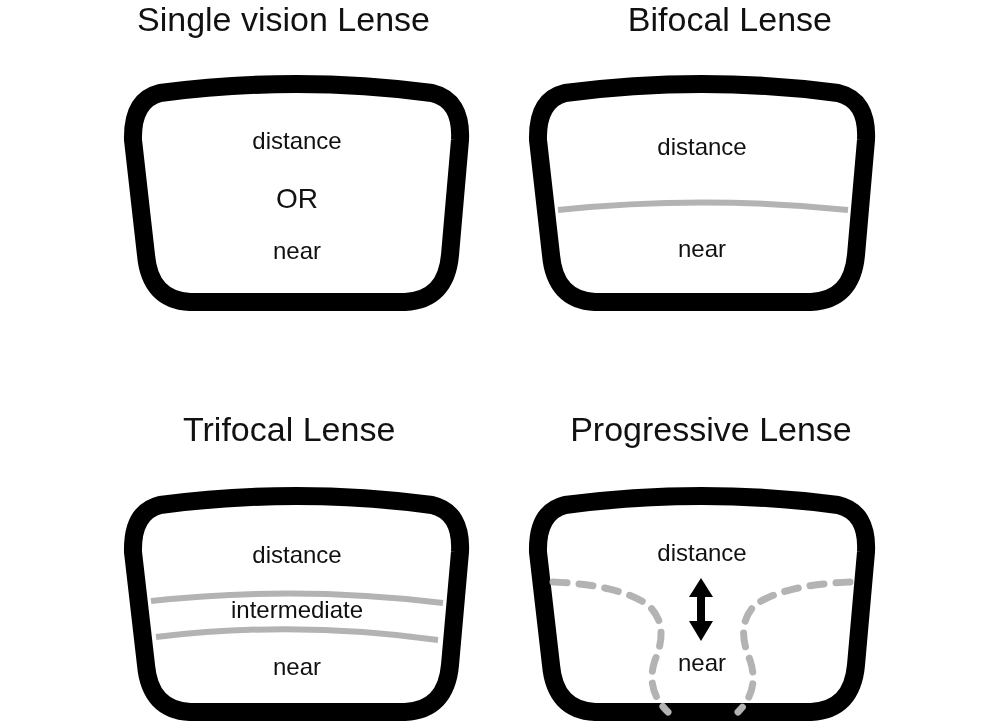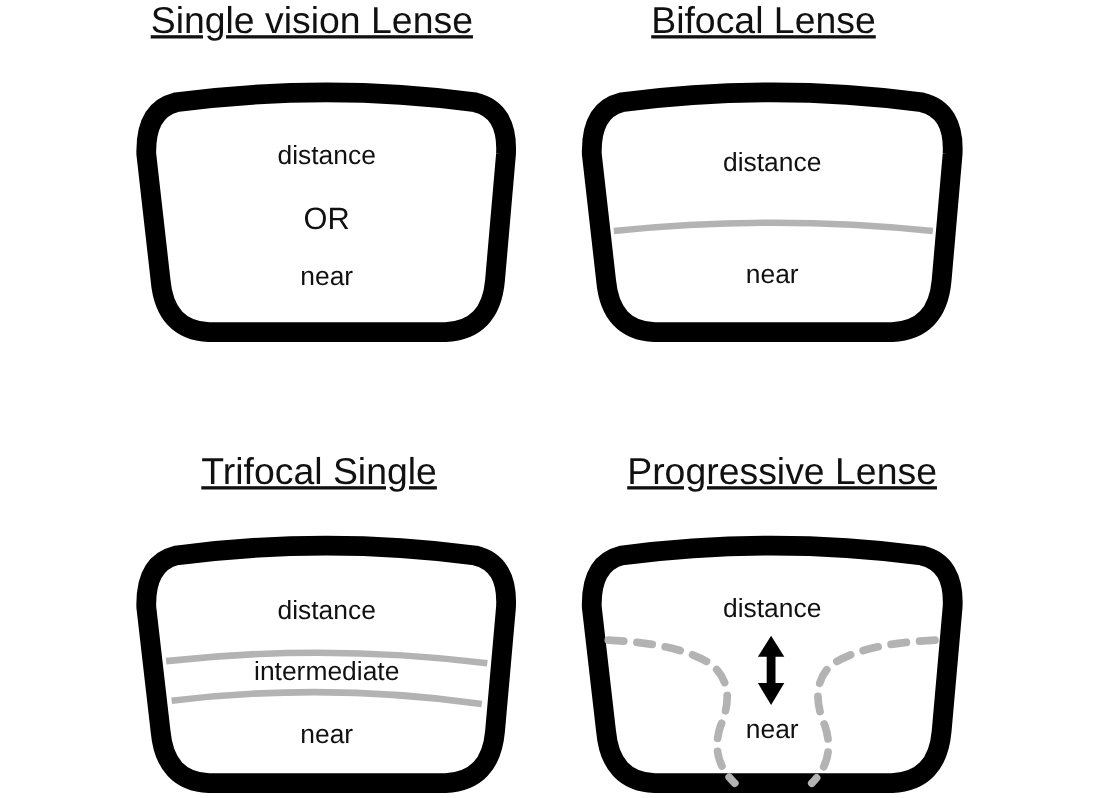--- a/index.html
+++ b/index.html
@@ -1,27 +1,27 @@
 <!DOCTYPE html>
 <html><head>
 <meta charset="utf-8">
 <style>
   html, body { margin:0; padding:0; background:#ffffff; }
   body { width:1000px; height:725px; position:relative; overflow:hidden; font-family:"Liberation Sans", sans-serif; color:#111; }
-  .title { position:absolute; font-size:34px; text-align:center; white-space:nowrap;text-decoration:underline; }
+  .title { position:absolute; font-size:34px; text-align:center; white-space:nowrap; }
   svg { position:absolute; left:0; top:0; }
   .lbl { font-family:"Liberation Sans", sans-serif; font-size:24px; fill:#111; }
   .or { font-size:28px; }
 </style>
 </head>
 <body>
 
 <div class="title" style="left:137px; top:0px; width:320px; text-align:left;">Single vision Lense</div>
-<div class="title" style="left:592px; top:0px; width:240px; text-align:left;">Bifocal Lense</div>
-<div class="title" style="left:183px; top:410px; width:240px; text-align:left;">Trifocal Single</div>
+<div class="title" style="left:592px; top:0px; width:240px; text-align:right;">Bifocal Lense</div>
+<div class="title" style="left:183px; top:410px; width:240px; text-align:left;">Trifocal Lense</div>
 <div class="title" style="left:551px; top:410px; width:320px; text-align:center;">Progressive Lense</div>
 
 <svg width="1000" height="725" viewBox="0 0 1000 725">
 
   <g>
     <path d="M160,93 Q297,75 432,93 Q462,100 460,140 L450,255 Q446,300 405,302 L190,302 Q150,300 146,255 L133,140 Q132,100 160,93 Z" fill="#fff" stroke="#000" stroke-width="18"></path>
     <text class="lbl" x="297" y="149" text-anchor="middle">distance</text>
     <text class="lbl or" x="297" y="208" text-anchor="middle">OR</text>
     <text class="lbl" x="297" y="259" text-anchor="middle">near</text>
   </g>

